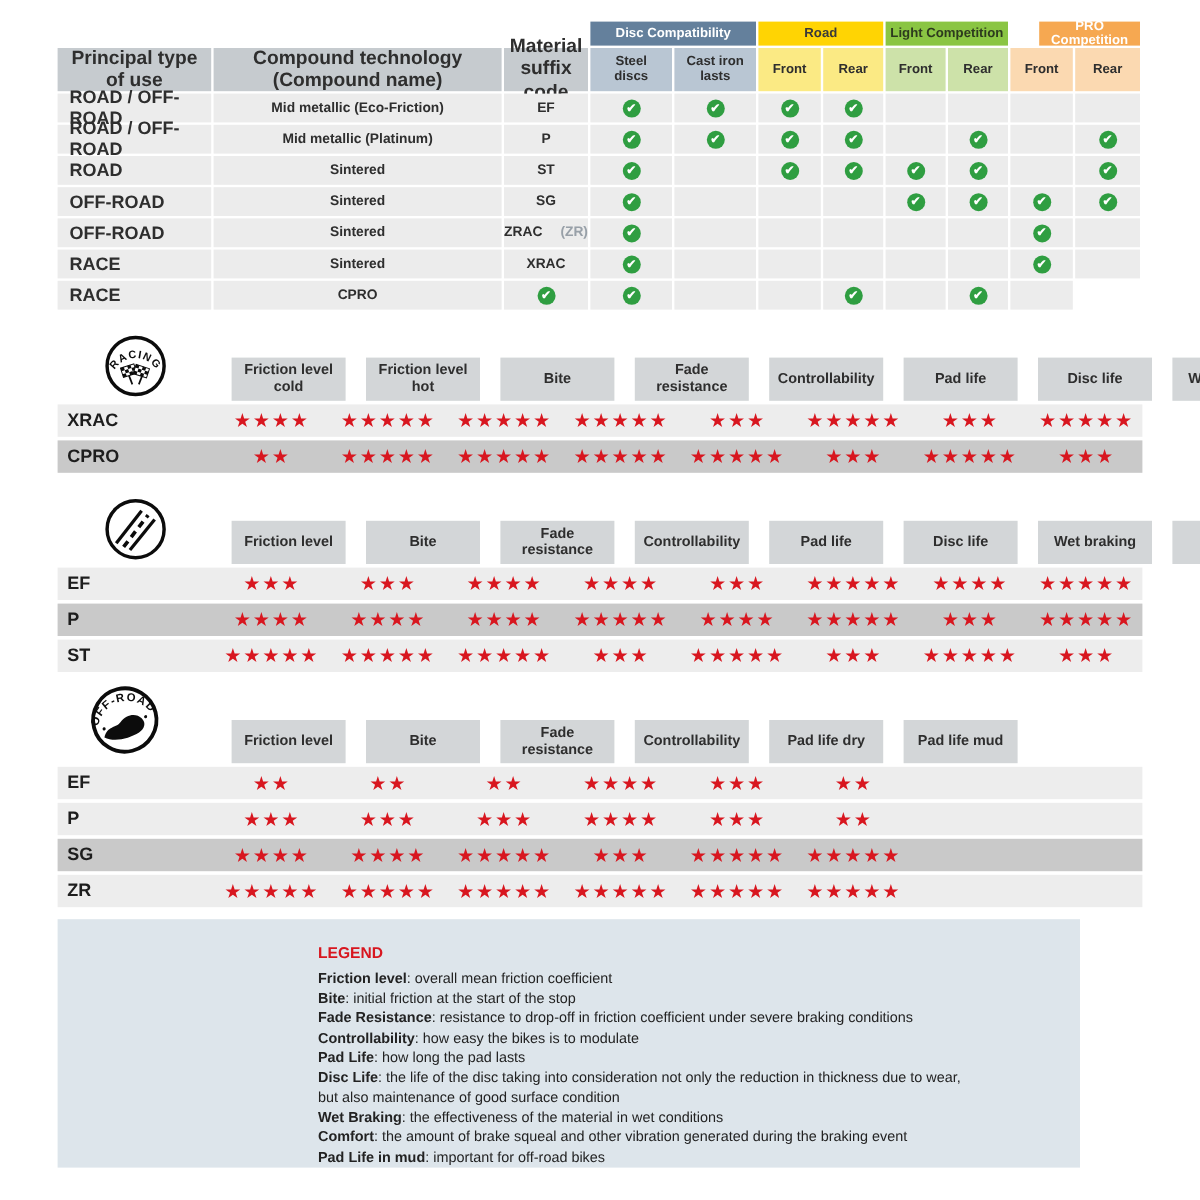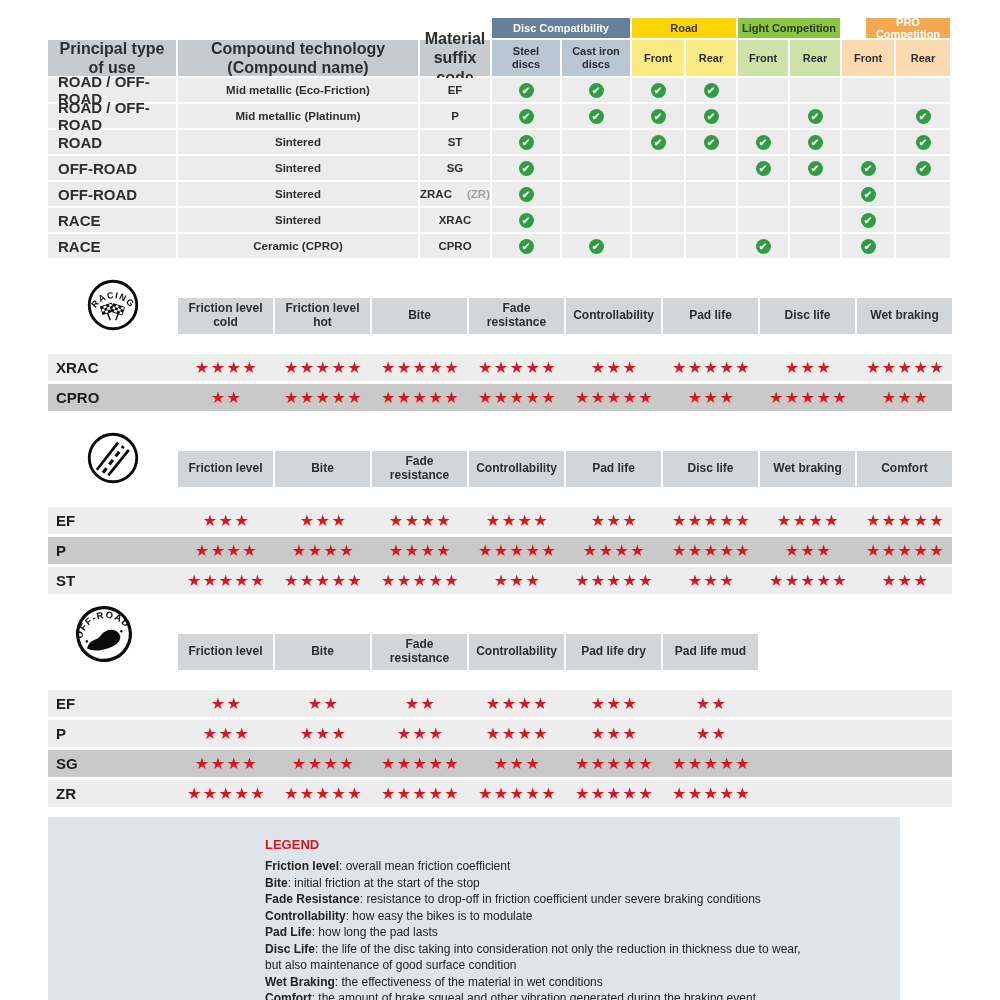--- a/index.html
+++ b/index.html
@@ -17,21 +17,21 @@
   .data-cell{height:24px;background:#ececec;font-size:11.5px;font-weight:700;color:#2e2e2e;padding:0 2px}
   .use-cell{justify-content:flex-start;padding-left:10px;font-size:15px;text-align:left}
   .code-note{color:#98a0a8;margin-left:15px}
   .check{width:15px;height:15px;border-radius:50%;background:var(--check-green);color:#fff;font-size:10px;line-height:15px;display:flex;align-items:center;justify-content:center;flex:0 0 auto}
 
   
   .section{position:relative;margin-top:40px;width:904px}
   .sec-icon{position:absolute;top:-20px;left:38px}
   .sec-offroad .sec-icon{left:26px;top:-30px}
   .sec-offroad .sec-icon svg{transform:rotate(-14deg)}
-  .rt-head{display:flex;gap:2px;margin-bottom:20px}
+  .rt-head{display:flex;gap:17px;margin-bottom:3px}
   .rt-spacer{width:128px;flex:0 0 auto}
   .crit{width:95px;height:36px;flex:0 0 auto;background:#d3d6d8;display:flex;align-items:center;justify-content:center;text-align:center;font-size:12px;font-weight:700;color:#2e2e2e;line-height:1.15;padding:0 8px;box-sizing:border-box}
   .rt-row{display:flex;align-items:center;height:27px;background:#ededed;margin-bottom:3px}
   .rt-row.hl{background:#c9c9c9}
   .rt-label{width:130px;flex:0 0 auto;padding-left:8px;box-sizing:border-box;font-size:15px;font-weight:700;color:#1d1d1d}
   .rt-stars{width:97px;flex:0 0 auto;text-align:center;color:var(--star-red);font-size:16px;letter-spacing:1.5px;white-space:nowrap}
 
   
   .legend{margin-top:10px;width:852px;height:207px;background:#dde5eb;padding:20px 30px 0 217px;box-sizing:border-box}
   .legend-title{color:var(--legend-red);font-weight:700;font-size:13px;margin-bottom:6px}
@@ -50,21 +50,21 @@
       <div class="cell group-cell" style="background: rgb(255, 212, 3); color: rgb(58, 58, 58); grid-column: span 2;">Road</div>
       <div class="cell group-cell" style="background: rgb(138, 197, 67); color: rgb(45, 58, 30); grid-column: span 2;">Light Competition</div>
       <div class="cell group-cell" style="background: rgb(246, 168, 81); color: rgb(255, 255, 255); grid-column: span 2; margin-left: 24px;">PRO Competition</div>
       <div class="cell head-cell">Principal type
 of use</div>
       <div class="cell head-cell">Compound technology
 (Compound name)</div>
       <div class="cell head-cell">Material
 suffix code</div>
       <div class="cell sub-cell" style="background: rgb(185, 198, 211);">Steel discs</div>
-      <div class="cell sub-cell" style="background: rgb(185, 198, 211);">Cast iron discs</div>
+      <div class="cell sub-cell" style="background: rgb(185, 198, 211);">Cast iron lasts</div>
       <div class="cell sub-cell" style="background: rgb(251, 234, 132);">Front</div>
       <div class="cell sub-cell" style="background: rgb(251, 234, 132);">Rear</div>
       <div class="cell sub-cell" style="background: rgb(205, 226, 169);">Front</div>
       <div class="cell sub-cell" style="background: rgb(205, 226, 169);">Rear</div>
       <div class="cell sub-cell" style="background: rgb(251, 217, 177);">Front</div>
       <div class="cell sub-cell" style="background: rgb(251, 217, 177);">Rear</div>
       <div class="cell data-cell use-cell">ROAD / OFF-ROAD</div>
       <div class="cell data-cell">Mid metallic (Eco-Friction)</div>
       <div class="cell data-cell">
         <span>EF</span>
@@ -187,21 +187,20 @@
       <div class="cell data-cell"></div>
       <div class="cell data-cell"></div>
       <div class="cell data-cell"></div>
       <div class="cell data-cell"></div>
       <div class="cell data-cell"></div>
       <div class="cell data-cell">
         <span class="check">✔</span>
       </div>
       <div class="cell data-cell"></div>
       <div class="cell data-cell use-cell">RACE</div>
-      <div class="cell data-cell">Ceramic (CPRO)</div>
       <div class="cell data-cell">
         <span>CPRO</span>
       </div>
       <div class="cell data-cell">
         <span class="check">✔</span>
       </div>
       <div class="cell data-cell">
         <span class="check">✔</span>
       </div>
       <div class="cell data-cell"></div>

